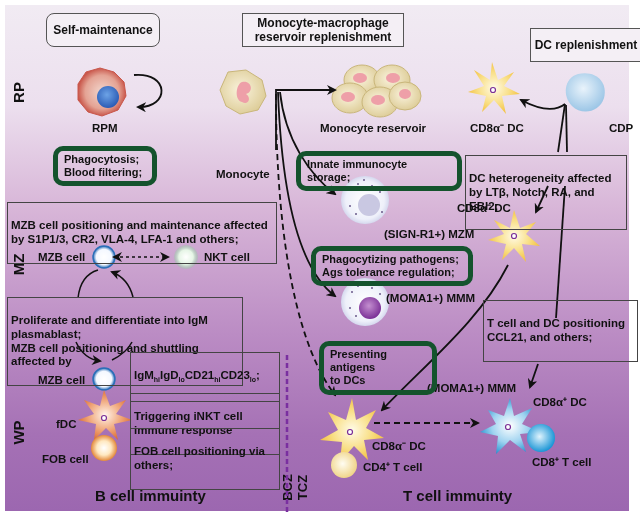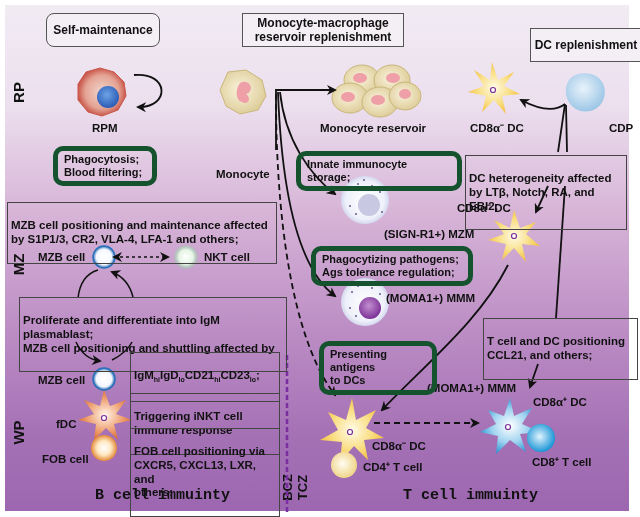--- a/index.html
+++ b/index.html
@@ -5,21 +5,21 @@
   html,body{margin:0;padding:0;background:#fff;}
   body{width:640px;height:517px;position:relative;overflow:hidden;font-family:"Liberation Sans",sans-serif;}
   #bg{position:absolute;left:5px;top:5px;width:624px;height:506px;
       background:linear-gradient(to bottom,#f1ebf3 0%,#ecdfee 20%,#d8b6d8 40%,#bb8cc4 65%,#a571b5 85%,#9c67b0 100%);}
   .t{position:absolute;color:#111;font-weight:bold;white-space:nowrap;line-height:1.15;}
   .hdr{position:absolute;border:1px solid #555;background:#f4eff5;font-weight:bold;font-size:12px;text-align:center;display:flex;align-items:center;justify-content:center;line-height:1.2;color:#111;}
   .box{position:absolute;border:1px solid #444;font-weight:bold;font-size:11.5px;line-height:1.2;color:#111;padding:16px 3px;box-sizing:border-box;}
   .pill{position:absolute;border:5px solid #14532d;border-radius:10px;font-weight:bold;font-size:11px;line-height:1.2;color:#111;padding:2px 6px;box-sizing:border-box;margin-top:8px;}
   .zone{position:absolute;font-weight:bold;font-size:15px;color:#111;transform:rotate(-90deg);transform-origin:center;}
   .lbl{font-size:11.5px;}
-  .big{font-size:15px;font-weight:bold;font-family:Liberation Mono, monospace;}
+  .big{font-size:15px;font-weight:bold;}
   svg{position:absolute;left:0;top:0;}
   sub,sup{font-size:7px;}
 </style>
 </head>
 <body>
 
 <div id="bg"></div>
 
 <div class="hdr" style="left:46px;top:13px;width:112px;height:32px;border-radius:8px;">
     <span>Self-maintenance</span>
@@ -261,39 +261,38 @@
   <div>by LTβ, Notch, RA, and EBI2;</div>
 </div>
 <div class="box" style="left:7px;top:202px;width:270px;">
   <div>MZB cell positioning and maintenance affected</div>
   <div>by S1P1/3, CR2, VLA-4, LFA-1 and others;</div>
 </div>
 <div class="pill" style="left:311px;top:238px;width:162px;">
   <div>Phagocytizing pathogens;</div>
   <div>Ags tolerance regulation;</div>
 </div>
-<div class="box" style="left:19px;top:297px;width:268px;">
+<div class="box" style="left:7px;top:297px;width:236px;">
   <div>Proliferate and differentiate into IgM plasmablast;</div>
   <div>MZB cell positioning and shuttling affected by</div>
 </div>
 <div class="pill" style="left:319px;top:333px;width:118px;">
   <div>Presenting antigens</div>
   <div>to DCs</div>
 </div>
-<div class="box" style="left:483px;top:318px;width:155px;">
+<div class="box" style="left:483px;top:300px;width:155px;">
   <div>T cell and DC positioning</div>
   <div>CCL21, and others;</div>
 </div>
 <div class="box" style="left:130px;top:352px;width:150px;">
   <div>IgM<sub>hi</sub>IgD<sub>lo</sub>CD21<sub>hi</sub>CD23<sub>lo</sub>;</div>
 </div>
 <div class="box" style="left:130px;top:393px;width:150px;">
   <div>Triggering iNKT cell</div>
   <div>immune response</div>
 </div>
 <div class="box" style="left:130px;top:428px;width:150px;">
   <div>FOB cell positioning via</div>
-  <div>CXCR5, CXCL13, LXR, and</div>
   <div>others;</div>
 </div>
 
 <div class="t big" style="left:95px;top:487px;">B cell immuinty</div>
 <div class="t big" style="left:403px;top:487px;">T cell immuinty</div>
 
 </body></html>

